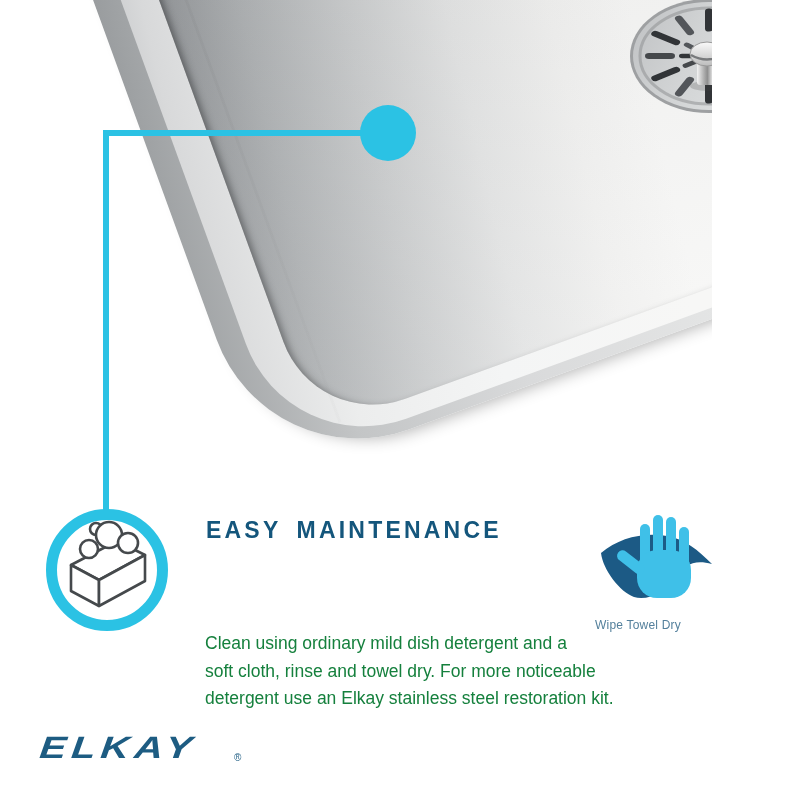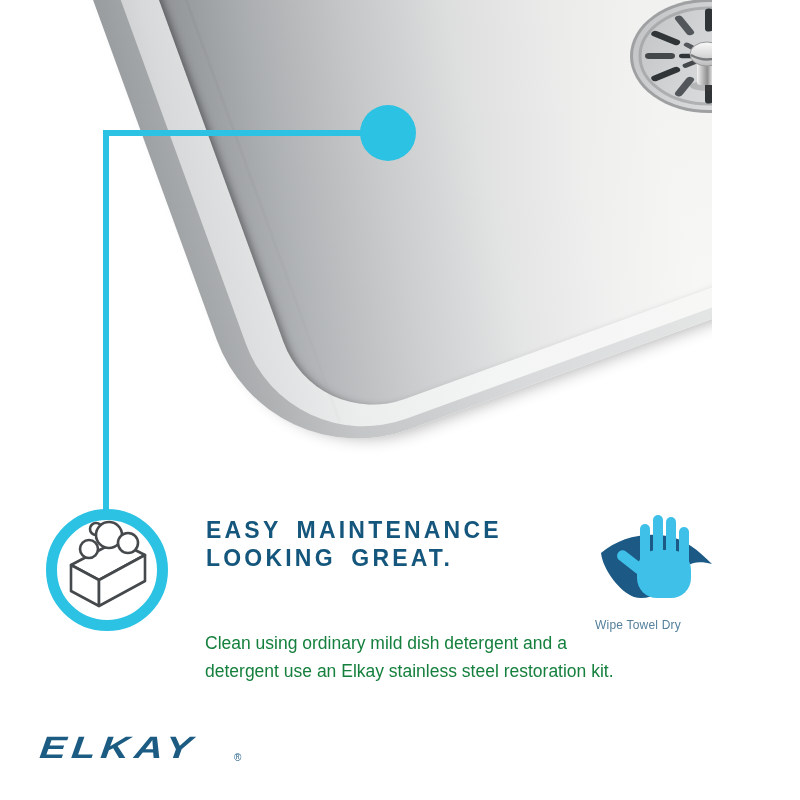--- a/index.html
+++ b/index.html
@@ -144,24 +144,24 @@
       <path d="M88,37 L88,63 L42,88 L42,62 Z"></path>
       <circle cx="39" cy="11" r="6"></circle>
       <circle cx="32" cy="31" r="9"></circle>
       <circle cx="52" cy="17" r="13"></circle>
       <circle cx="71" cy="25" r="10"></circle>
     </g>
   </svg>
 
   <div class="heading">
     <div>EASY MAINTENANCE</div>
-    <div>LOOKING GREAT.</div>
   </div>
   <div class="body-copy">
     <div>Clean using ordinary mild dish detergent and a</div>
+    <div>soft cloth, rinse and towel dry. For more noticeable</div>
     <div>detergent use an Elkay stainless steel restoration kit.</div>
   </div>
 
   <div class="wipe">
     <svg width="185" height="108" viewBox="0 0 185 108">
       <path d="M6,45 C24,30 48,24 72,28 C90,31 103,42 117,56
                C99,51 89,57 83,68 C72,85 52,93 39,89 C25,84 8,62 6,45 Z" fill="#1c5a85"></path>
       <g fill="#3fc0e8">
         <rect x="45" y="16" width="10" height="44" rx="5"></rect>
         <rect x="58" y="7" width="10" height="50" rx="5"></rect>

